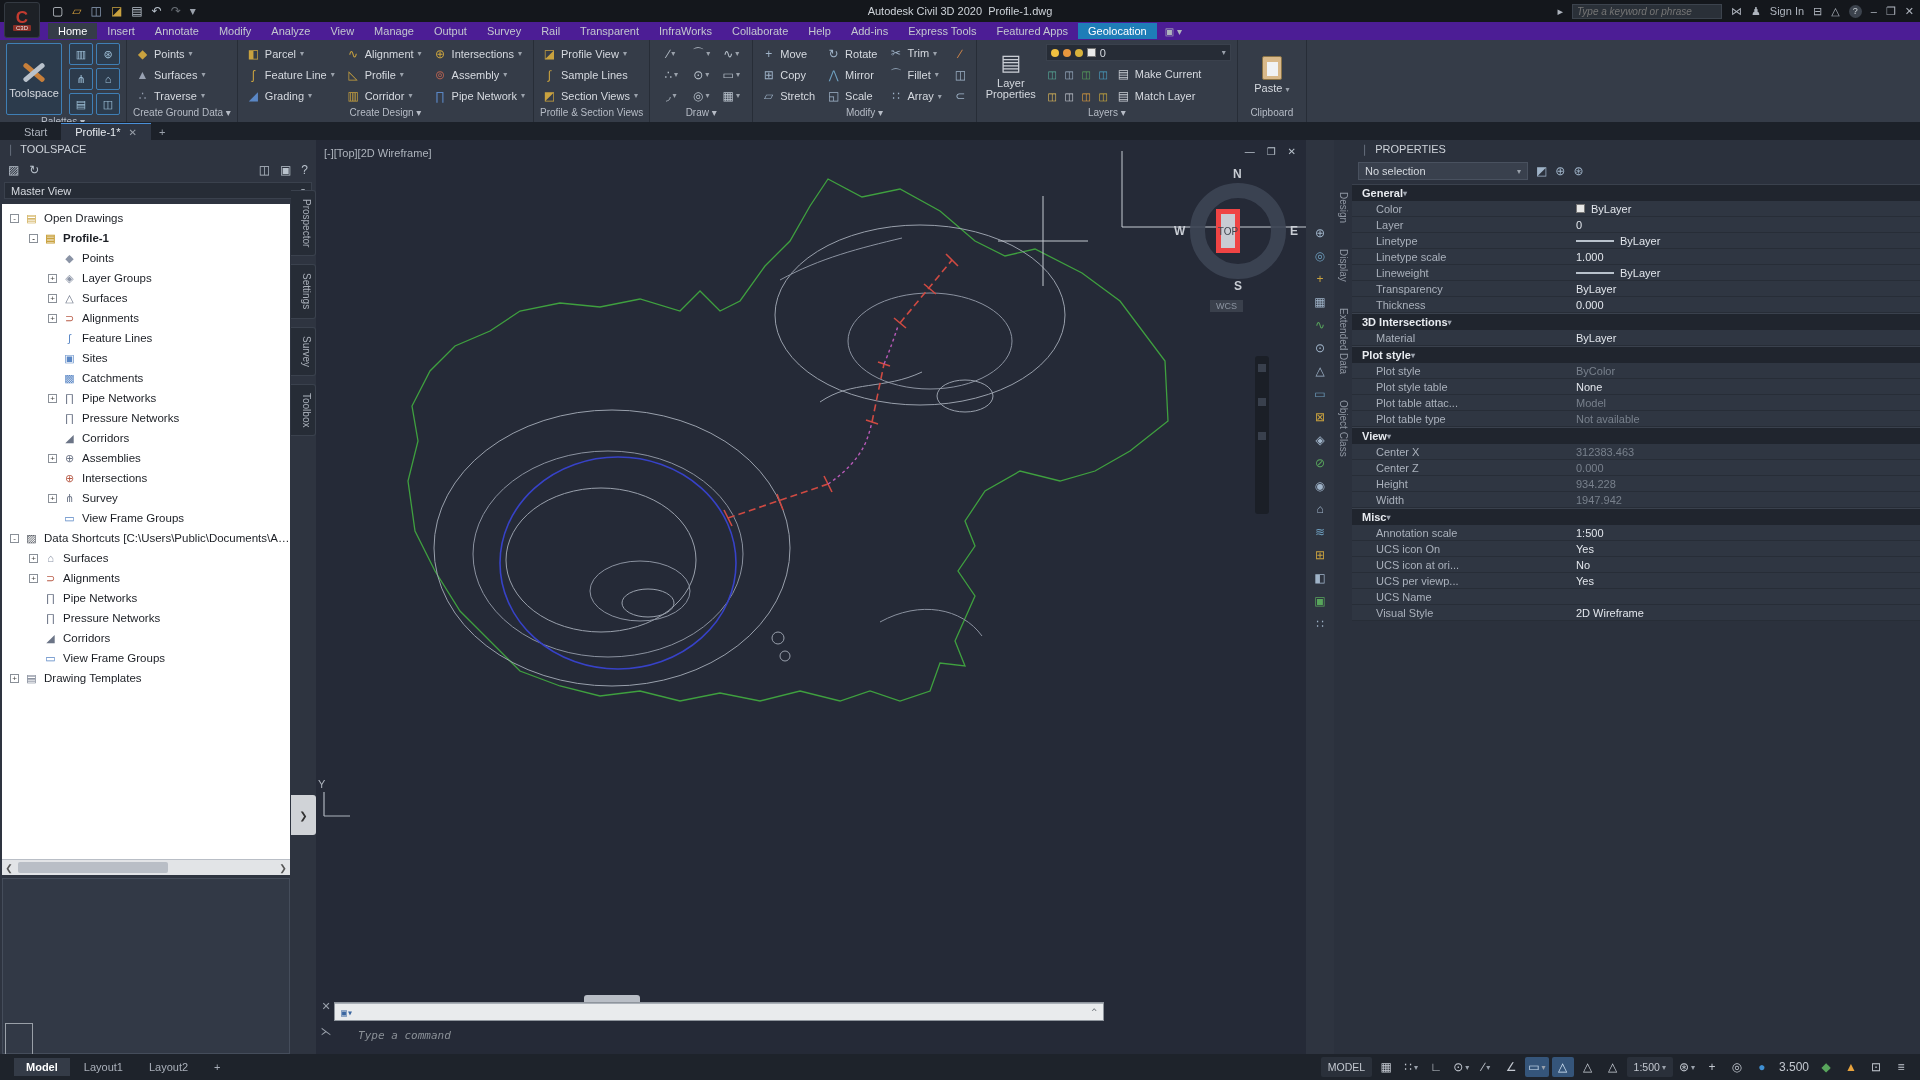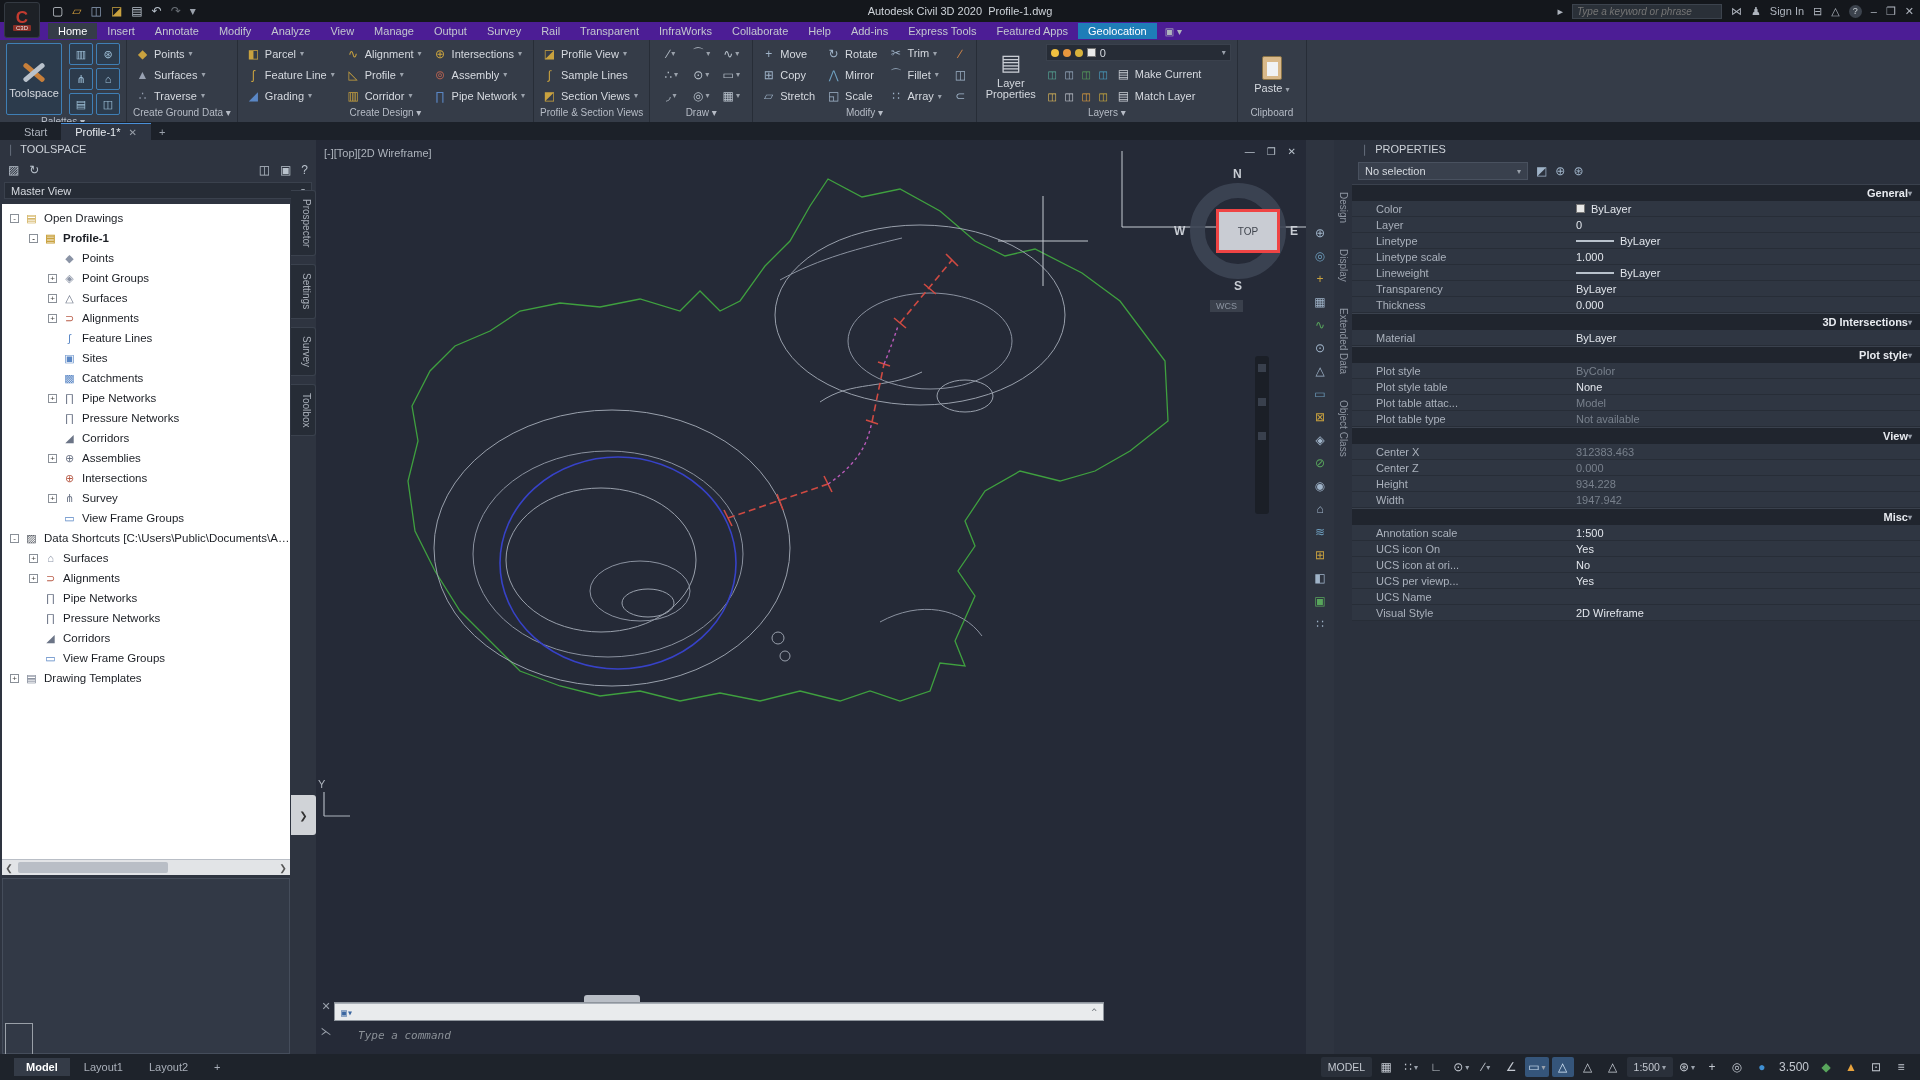--- a/index.html
+++ b/index.html
@@ -102,22 +102,22 @@
     color:#333; display:flex; align-items:center; justify-content:center; font-size:10px; border-radius:0 3px 3px 0; }
 
   
   #viewport { position:absolute; left:316px; top:140px; width:990px; bottom:26px; background:#252a37; overflow:hidden; }
   #vp-label { position:absolute; left:8px; top:7px; font-size:11px; color:#aeb4bd; z-index:5; }
   #vp-buttons { position:absolute; right:10px; top:6px; display:flex; gap:12px; color:#b9c2cc; font-size:10px; z-index:5; }
   #map-svg { position:absolute; left:-36px; top:0; width:1026px; height:915px; }
   #viewcube { position:absolute; left:874px; top:43px; width:96px; height:96px; z-index:4; }
   #viewcube .ring { position:absolute; left:0; top:0; width:96px; height:96px; border-radius:50%;
     border:15px solid #3d4554; opacity:.9; }
-  #viewcube .face { position:absolute; left:26px; top:26px; width:64px; height:44px; background:#c9ccd3;
-    color:#40454e; font-size:10px; display:flex; align-items:center; justify-content:center; border:3px solid #ef4444; }
+  #viewcube .face { position:absolute; left:26px; top:26px; width:24px; height:44px; background:#c9ccd3;
+    color:#40454e; font-size:10px; display:flex; align-items:center; justify-content:center; border:5px solid #ef4444; }
   .cube-letter { position:absolute; color:#c9cdd4; font-size:12px; font-weight:bold; z-index:5; }
   #wcs-chip { position:absolute; left:894px; top:160px; background:#3a404c; color:#8b93a0; font-size:9px;
     padding:1px 6px; z-index:4; }
   #vp-scrollbar { position:absolute; left:939px; top:216px; width:14px; height:158px; background:#1b1f27;
     border-radius:3px; display:flex; flex-direction:column; align-items:center; gap:26px; padding-top:8px; z-index:4; }
   #vp-scrollbar i { width:8px; height:8px; background:#39404d; display:block; }
 
   
   #nav-strip { position:absolute; left:1306px; top:140px; width:28px; bottom:26px; background:#2e3440;
     display:flex; flex-direction:column; align-items:center; padding-top:86px; gap:9px; }
@@ -125,21 +125,21 @@
   #props-side { position:absolute; left:1334px; top:140px; width:18px; bottom:26px; background:#2b313d;
     display:flex; flex-direction:column; gap:26px; padding-top:52px; align-items:center; }
   #props-side .vlabel { writing-mode:vertical-rl; font-size:10px; color:#8f96a2; }
   #props { position:absolute; left:1352px; top:140px; width:568px; bottom:26px; background:#2b313d; font-size:11px; }
   #props-header { height:18px; display:flex; align-items:center; gap:6px; padding:0 8px; color:#cdd2d9; }
   #props-selector-row { display:flex; align-items:center; gap:8px; padding:4px 6px; }
   #no-selection { width:170px; height:18px; background:#39404d; border:1px solid #49515f; display:flex;
     align-items:center; justify-content:space-between; padding:0 6px; color:#d6dae0; }
   .props-ico { font-size:12px; color:#9fb3c8; }
   .sec-header { height:17px; background:#20252e; color:#e8ebf0; font-weight:bold; display:flex;
-    align-items:center; justify-content:flex-end; padding:0 8px 0 10px; border-top:1px solid #3a414d; }
+    align-items:center; justify-content:flex-start; padding:0 8px 0 10px; border-top:1px solid #3a414d; }
   .prow { height:16px; display:flex; align-items:center; background:#2f3642; border-bottom:1px solid #272d37;
     padding-left:24px; }
   .prow .plabel { width:200px; color:#aab1bc; white-space:nowrap; overflow:hidden; }
   .prow .pvalue { color:#e2e6ec; display:flex; align-items:center; gap:6px; }
   .prow .pvalue.muted { color:#78808c; }
   .lineglyph { display:inline-block; width:38px; height:0; border-top:2px solid #b9c2cc; }
 
   
   #cmd-close { position:absolute; left:318px; top:1000px; width:16px; color:#9aa1ab; font-size:11px;
     display:flex; flex-direction:column; gap:12px; align-items:center; z-index:6; }
@@ -511,21 +511,21 @@
     <span class="tlabel">Profile-1</span>
         </div>
         <div class="trow" style="padding-left:46px">
     <span class="expander none"></span>
     <span class="ticon" style="color:#8a93a5">◆</span>
     <span class="tlabel">Points</span>
         </div>
         <div class="trow" style="padding-left:46px">
     <span class="expander">+</span>
     <span class="ticon" style="color:#8a93a5">◈</span>
-    <span class="tlabel">Point Groups</span>
+    <span class="tlabel">Layer Groups</span>
         </div>
         <div class="trow" style="padding-left:46px">
     <span class="expander">+</span>
     <span class="ticon" style="color:#6b7486">△</span>
     <span class="tlabel">Surfaces</span>
         </div>
         <div class="trow" style="padding-left:46px">
     <span class="expander">+</span>
     <span class="ticon" style="color:#b85c48">⊃</span>
     <span class="tlabel">Alignments</span>

